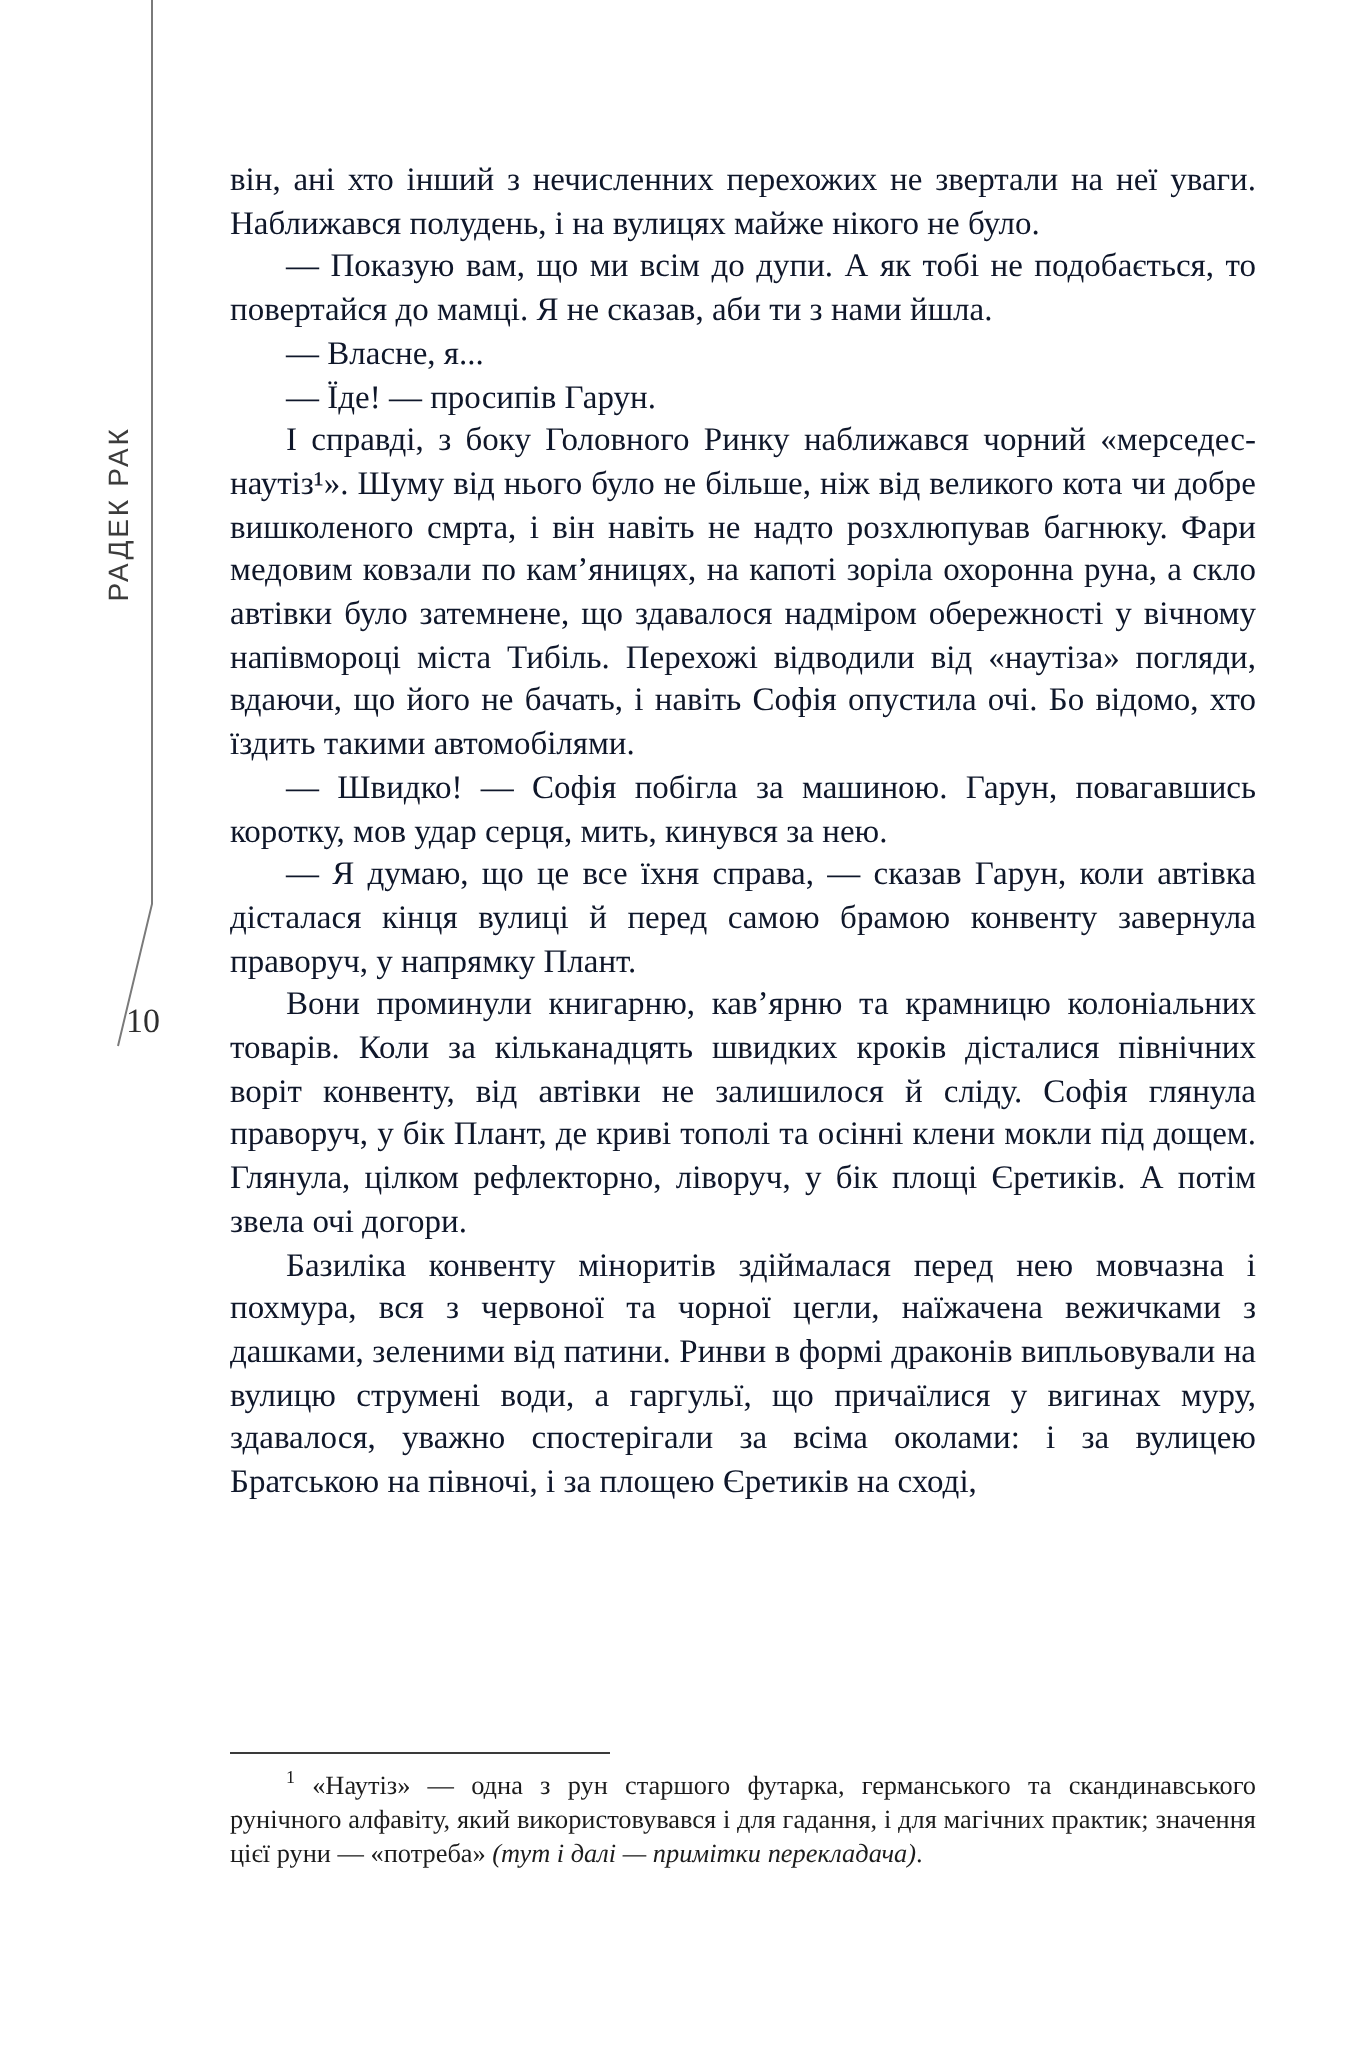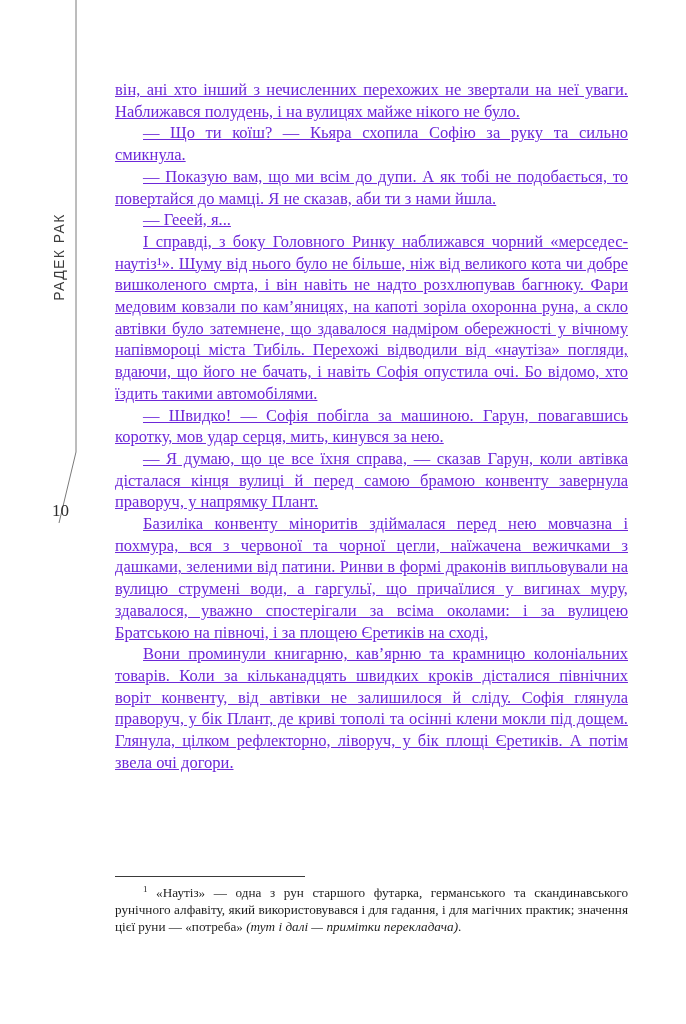--- a/index.html
+++ b/index.html
@@ -26,35 +26,34 @@
     top: 257px;
     transform: translate(-50%, -50%) rotate(-90deg);
     white-space: nowrap;
     font-family: "Liberation Sans", sans-serif;
     font-size: 14px;
     letter-spacing: 1.4px;
     color: #3c3c3c;
   }
   .page-number {
     position: absolute;
-    left: 52px;
+    left: 63px;
     top: 501px;
     font-size: 17px;
     color: #2e2e2e;
   }
   .body-text {
     position: absolute;
     left: 115px;
     top: 79px;
     width: 513px;
     font-size: 16.5px;
     line-height: 21.7px;
-    color: #6d28d9;
+    color: #0f172a;
     text-align: justify;
-    text-decoration: underline;
   }
   .body-text p {
     margin: 0;
     text-indent: 28px;
   }
   .body-text p.continuation {
     text-indent: 0;
   }
   .footnote {
     position: absolute;
@@ -91,28 +90,28 @@
   <svg class="margin-rule" width="100" height="540" viewBox="0 0 100 540">
     <polyline points="76,0 76,452 59,523" fill="none" stroke="#7a7a7a" stroke-width="1"></polyline>
   </svg>
 
   <div class="author-vertical">РАДЕК РАК</div>
 
   <div class="page-number">10</div>
 
   <div class="body-text">
     <p class="continuation">він, ані хто інший з нечисленних перехожих не звертали на неї уваги. Наближався полудень, і на вулицях майже нікого не було.</p>
-    <p>— Що ти коїш? — Кьяра схопила Софію за руку та сильно смикнула.</p>
     <p>— Показую вам, що ми всім до дупи. А як тобі не подобається, то повертайся до мамці. Я не сказав, аби ти з нами йшла.</p>
-    <p>— Гееей, я...</p>
+    <p>— Власне, я...</p>
+    <p>— Їде! — просипів Гарун.</p>
     <p>І справді, з боку Головного Ринку наближався чорний «мерседес-наутіз¹». Шуму від нього було не більше, ніж від великого кота чи добре вишколеного смрта, і він навіть не надто розхлюпував багнюку. Фари медовим ковзали по кам’яницях, на капоті зоріла охоронна руна, а скло автівки було затемнене, що здавалося надміром обережності у вічному напівмороці міста Тибіль. Перехожі відводили від «наутіза» погляди, вдаючи, що його не бачать, і навіть Софія опустила очі. Бо відомо, хто їздить такими автомобілями.</p>
     <p>— Швидко! — Софія побігла за машиною. Гарун, повагавшись коротку, мов удар серця, мить, кинувся за нею.</p>
     <p>— Я думаю, що це все їхня справа, — сказав Гарун, коли автівка дісталася кінця вулиці й перед самою брамою конвенту завернула праворуч, у напрямку Плант.</p>
+    <p>Вони проминули книгарню, кав’ярню та крамницю колоніальних товарів. Коли за кільканадцять швидких кроків дісталися північних воріт конвенту, від автівки не залишилося й сліду. Софія глянула праворуч, у бік Плант, де криві тополі та осінні клени мокли під дощем. Глянула, цілком рефлекторно, ліворуч, у бік площі Єретиків. А потім звела очі догори.</p>
     <p>Базиліка конвенту міноритів здіймалася перед нею мовчазна і похмура, вся з червоної та чорної цегли, наїжачена вежичками з дашками, зеленими від патини. Ринви в формі драконів випльовували на вулицю струмені води, а гаргульї, що причаїлися у вигинах муру, здавалося, уважно спостерігали за всіма околами: і за вулицею Братською на півночі, і за площею Єретиків на сході,</p>
-    <p>Вони проминули книгарню, кав’ярню та крамницю колоніальних товарів. Коли за кільканадцять швидких кроків дісталися північних воріт конвенту, від автівки не залишилося й сліду. Софія глянула праворуч, у бік Плант, де криві тополі та осінні клени мокли під дощем. Глянула, цілком рефлекторно, ліворуч, у бік площі Єретиків. А потім звела очі догори.</p>
   </div>
 
   <div class="footnote">
     <div class="footnote-rule"></div>
     <p class="footnote-text"><sup>1</sup><span> «Наутіз» — одна з рун старшого футарка, германського та скандинавського рунічного алфавіту, який використовувався і для гадання, і для магічних практик; значення цієї руни — «потреба» </span><em>(тут і далі — примітки перекладача)</em><span>.</span></p>
   </div>
 
 </div>
 
 </body></html>

